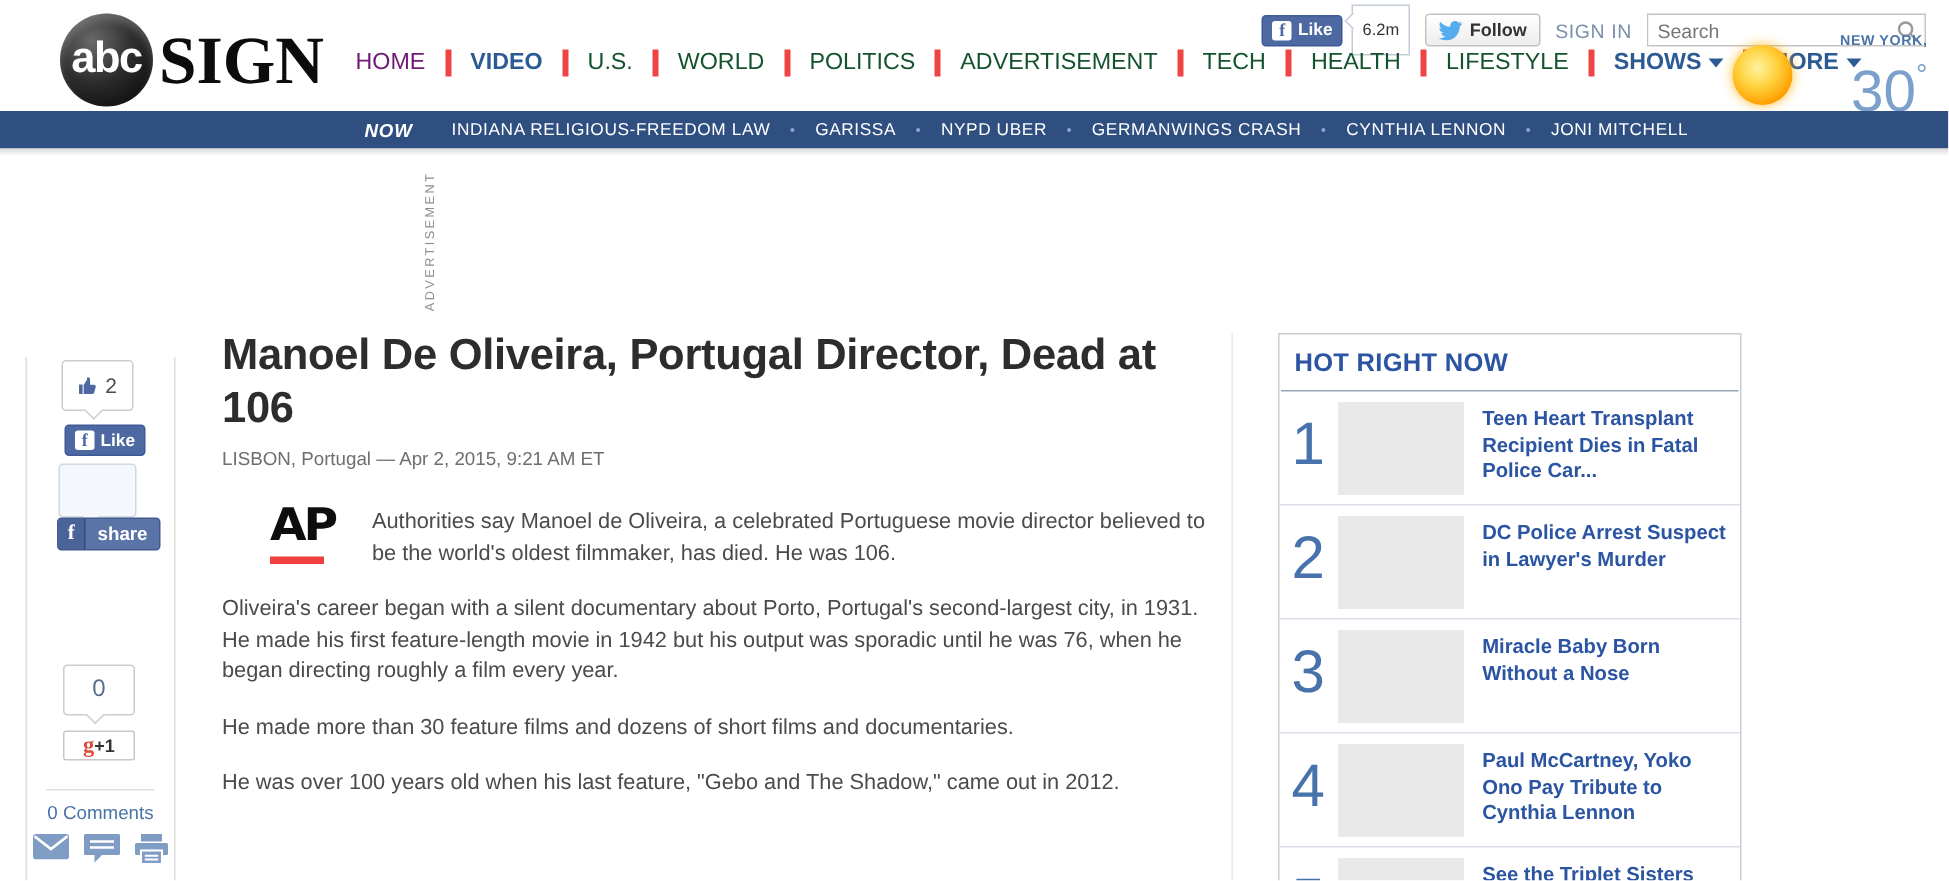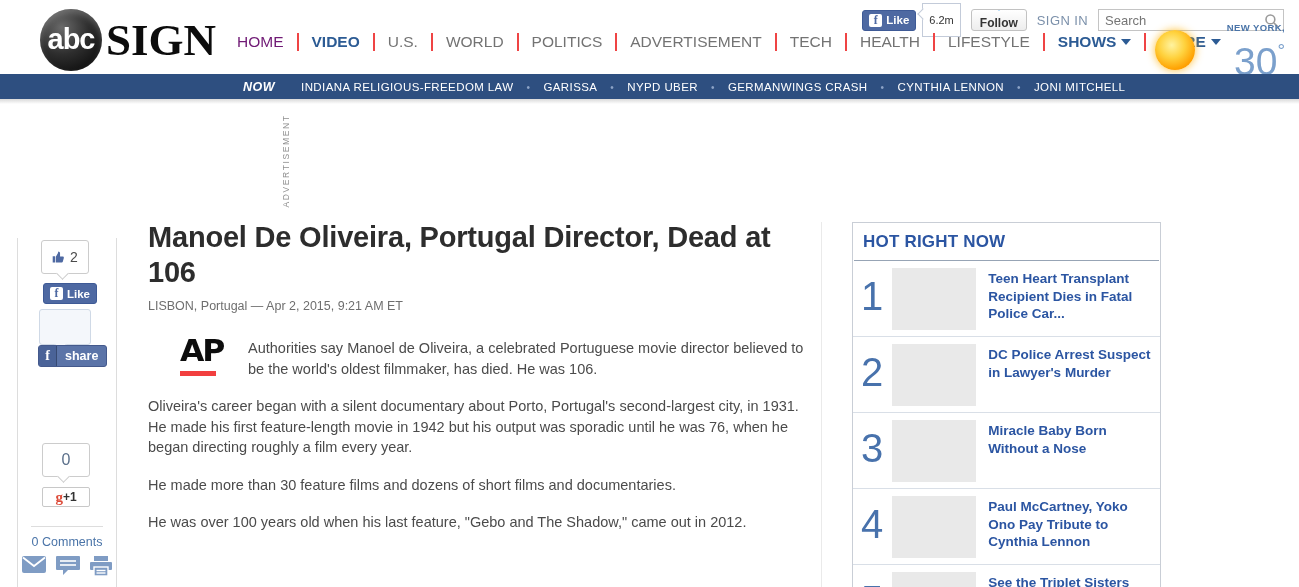--- a/index.html
+++ b/index.html
@@ -16,30 +16,30 @@
   .logo-circle span { color:#fff; font-size:29px; font-weight:bold; letter-spacing:-1px; margin-top:-2px; }
   .logo-word { font-family:"Liberation Serif", serif; font-weight:bold; font-size:45px; color:#0c0c0c; margin-left:4px; letter-spacing:0; }
 
   .account-row { position:absolute; top:3px; right:15px; display:flex; align-items:center; gap:10px; }
   .fb-like-widget { display:flex; align-items:center; }
   .fb-btn { display:flex; align-items:center; gap:4px; background:#4e69a2; border:1px solid #3e5a96; border-radius:3px; height:21px; padding:0 6px; cursor:pointer; }
   .fb-f-box { width:13px; height:13px; background:#fff; border-radius:2px; color:#4e69a2; font-weight:bold; font-size:12px; line-height:13px; text-align:center; font-family:"Liberation Serif", serif; }
   .fb-btn .lbl { color:#fff; font-size:11.5px; font-weight:bold; }
   .fb-count { position:relative; height:21px; border:1px solid #c3cbd9; background:#fff; margin-left:6px; padding:16px 6px; font-size:11px; color:#333; display:flex; align-items:center; }
   .fb-count::before { content:""; position:absolute; left:-4px; top:6px; width:7px; height:7px; background:#fff; border-left:1px solid #c3cbd9; border-bottom:1px solid #c3cbd9; transform:rotate(45deg); }
-  .tw-btn { display:flex; align-items:center; gap:5px; height:22px; padding:0 8px; border:1px solid #c2c2c2; border-radius:3px; background:linear-gradient(#ffffff,#ededed); cursor:pointer;flex-direction:column; }
+  .tw-btn { display:flex; align-items:center; gap:5px; height:22px; padding:0 8px; border:1px solid #c2c2c2; border-radius:3px; background:linear-gradient(#ffffff,#ededed); cursor:pointer; }
   .tw-btn .lbl { font-size:12px; font-weight:bold; color:#333; }
   .sign-in { font-size:13px; color:#7b90aa; letter-spacing:.4px; cursor:pointer; }
   .search-box { position:relative; width:186px; height:22px; border:1px solid #c4c4c4; background:#fff; }
   .search-box input { position:absolute; left:0; top:0; width:164px; height:20px; border:0; outline:none; padding:0 6px; font-size:13px; color:#555; font-family:"Liberation Sans", sans-serif; }
   .search-box svg { position:absolute; right:3px; top:3px; cursor:pointer; }
 
   .main-nav { position:absolute; left:237px; top:33px; display:flex; align-items:center; list-style:none; }
-  .main-nav li { display:flex; align-items:center; font-size:15.5px; color:#737373; padding:0 13px; cursor:pointer; white-space:nowrap; }
-  .main-nav li:not(:first-child) { border-left:2px solid #ef4444;align-items:center; }
+  .main-nav li { display:flex; align-items:center; font-size:15.5px; color:#14532d; padding:0 13px; cursor:pointer; white-space:nowrap; }
+  .main-nav li:not(:first-child) { border-left:4px solid #ef4444;align-items:center; }
   .main-nav li.nav-home { color:#701a75; font-weight:normal; padding-left:0; }
   .main-nav li.nav-video { color:#2c5b94; font-weight:bold; }
   .main-nav li.nav-bold { font-weight:bold; color:#2c5b94; }
   .caret { width:0; height:0; border-left:5px solid transparent; border-right:5px solid transparent; border-top:6px solid #2c5b94; margin-left:5px; }
 
   .weather { position:absolute; right:14px; top:22px; width:130px; height:54px; }
   .sun { position:absolute; left:0; top:8px; width:40px; height:40px; border-radius:50%;
     background:radial-gradient(circle at 42% 38%, #fff3a0 0%, #ffd23e 38%, #ffa000 72%, #ff8c00 100%);
     box-shadow:0 0 8px rgba(255,176,0,.8); }
   .weather-right { position:absolute; right:0; top:0; text-align:right; }

